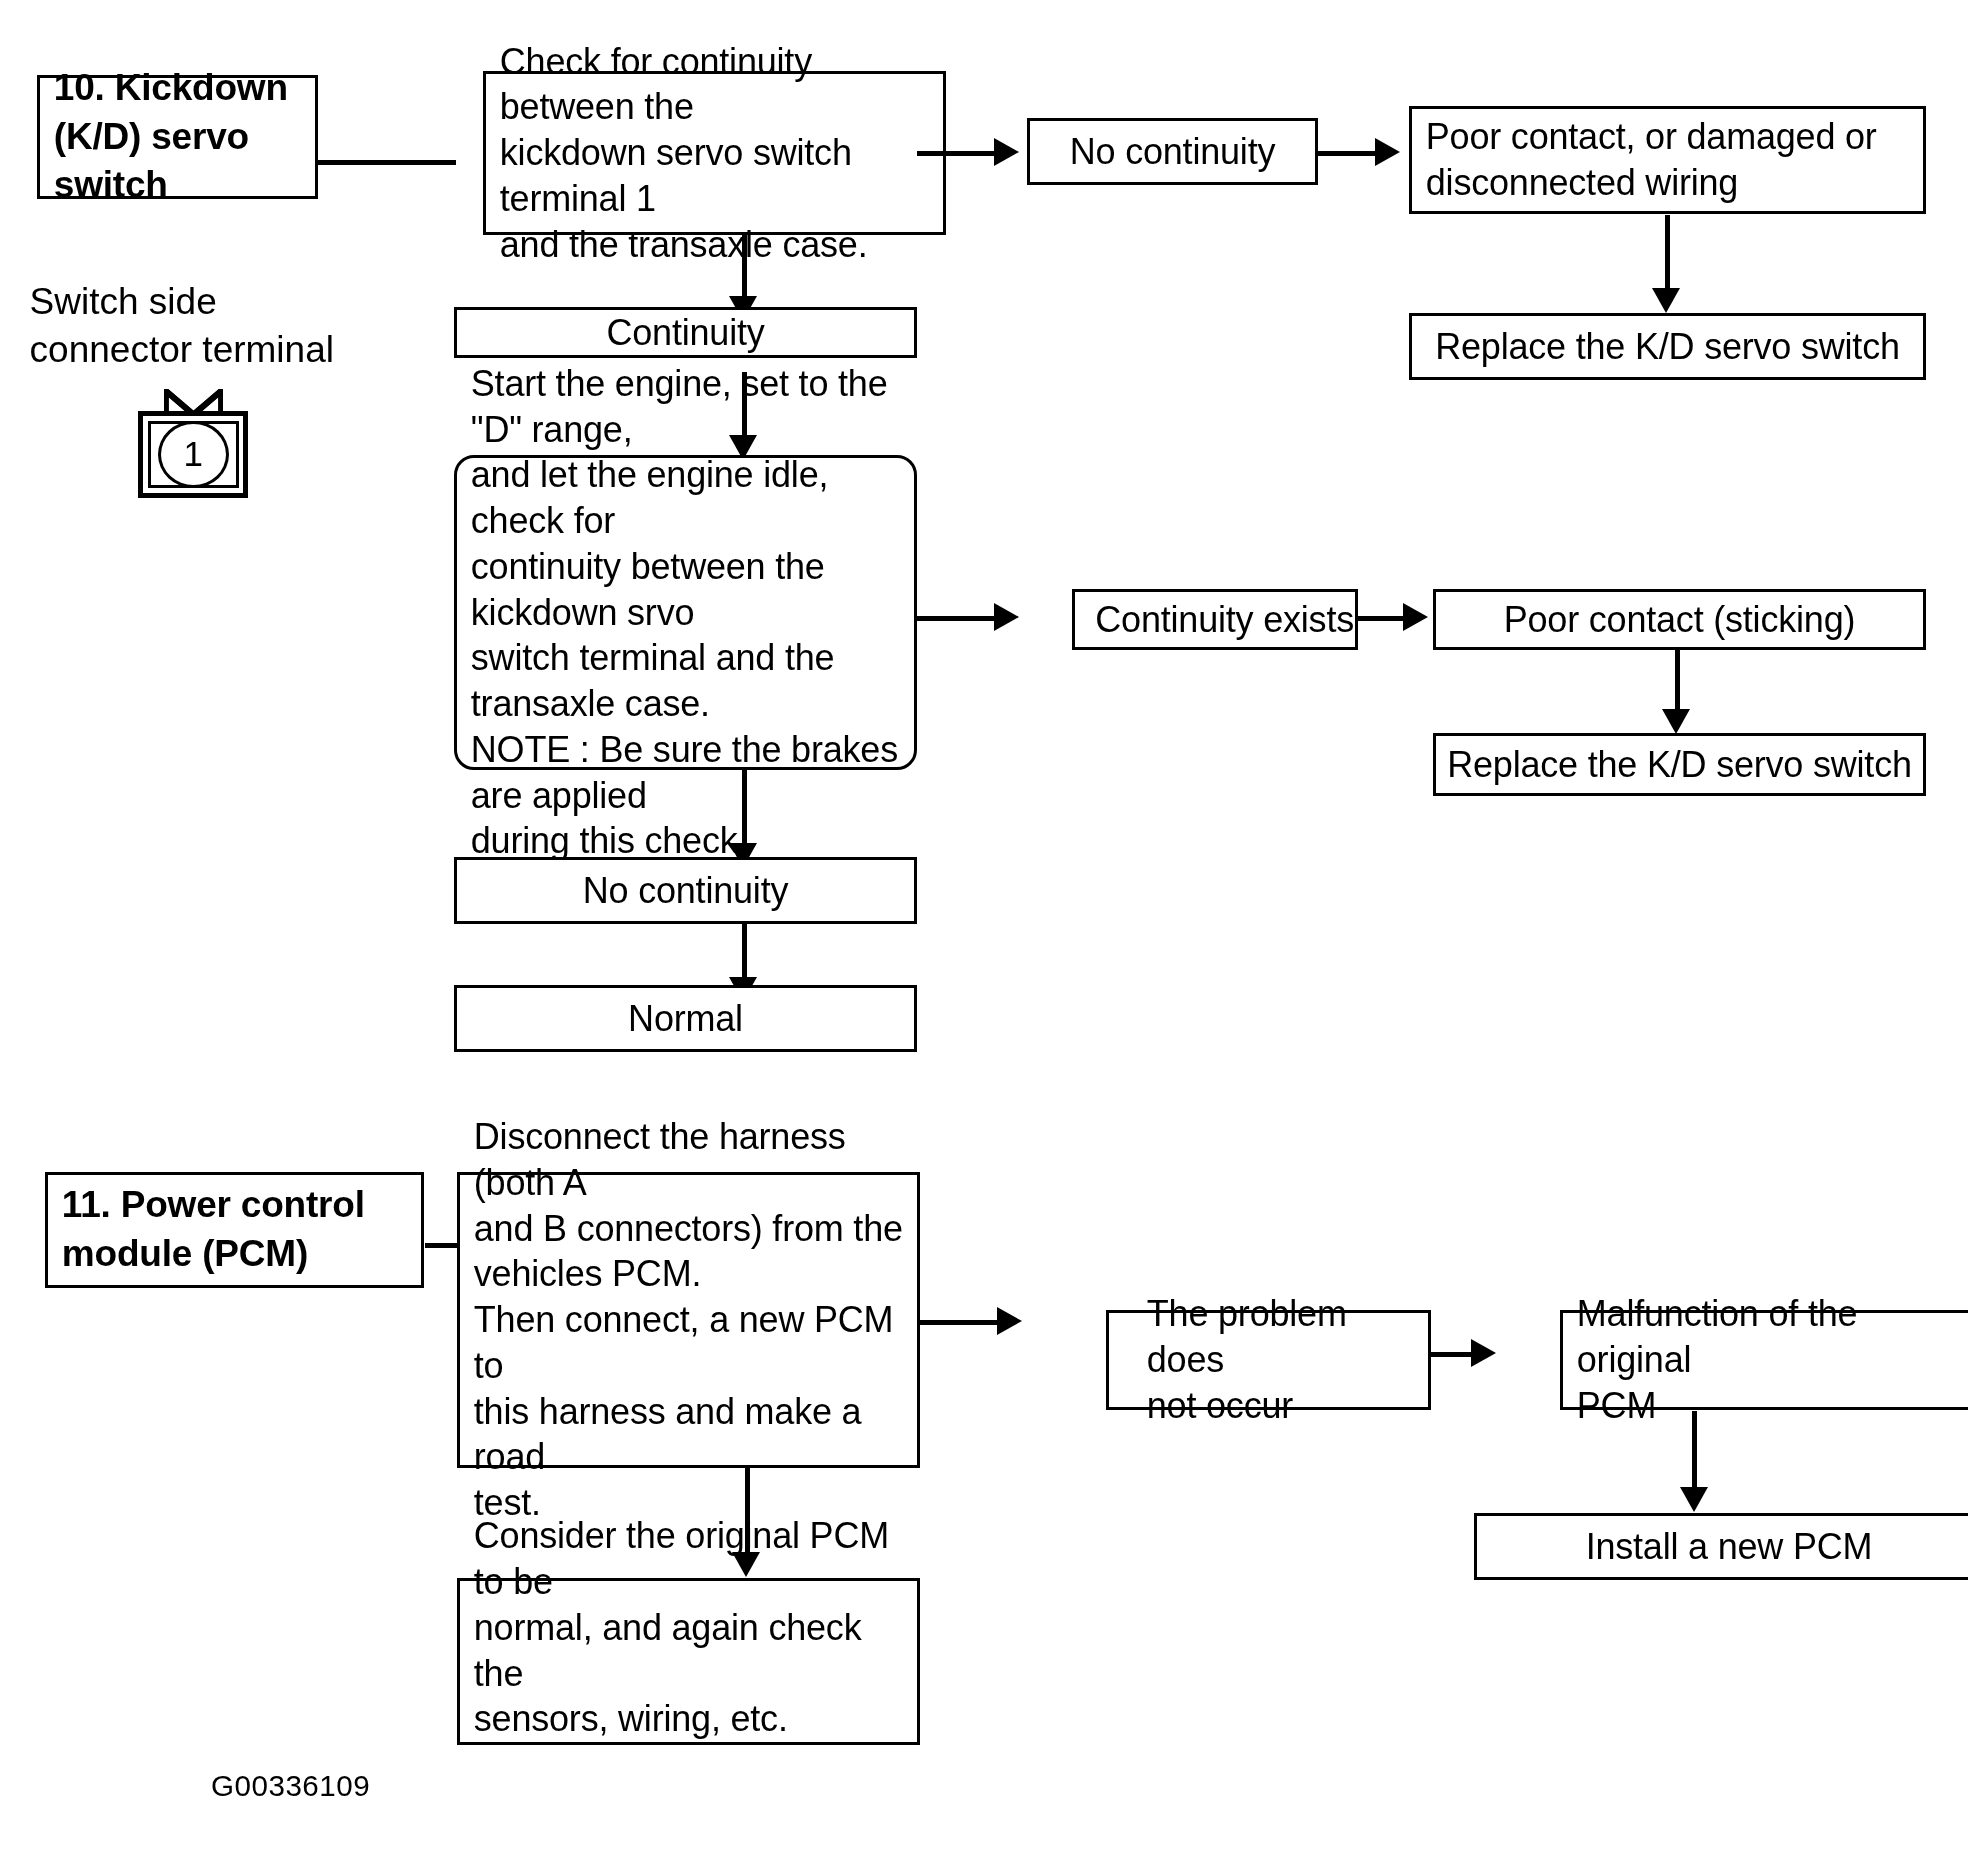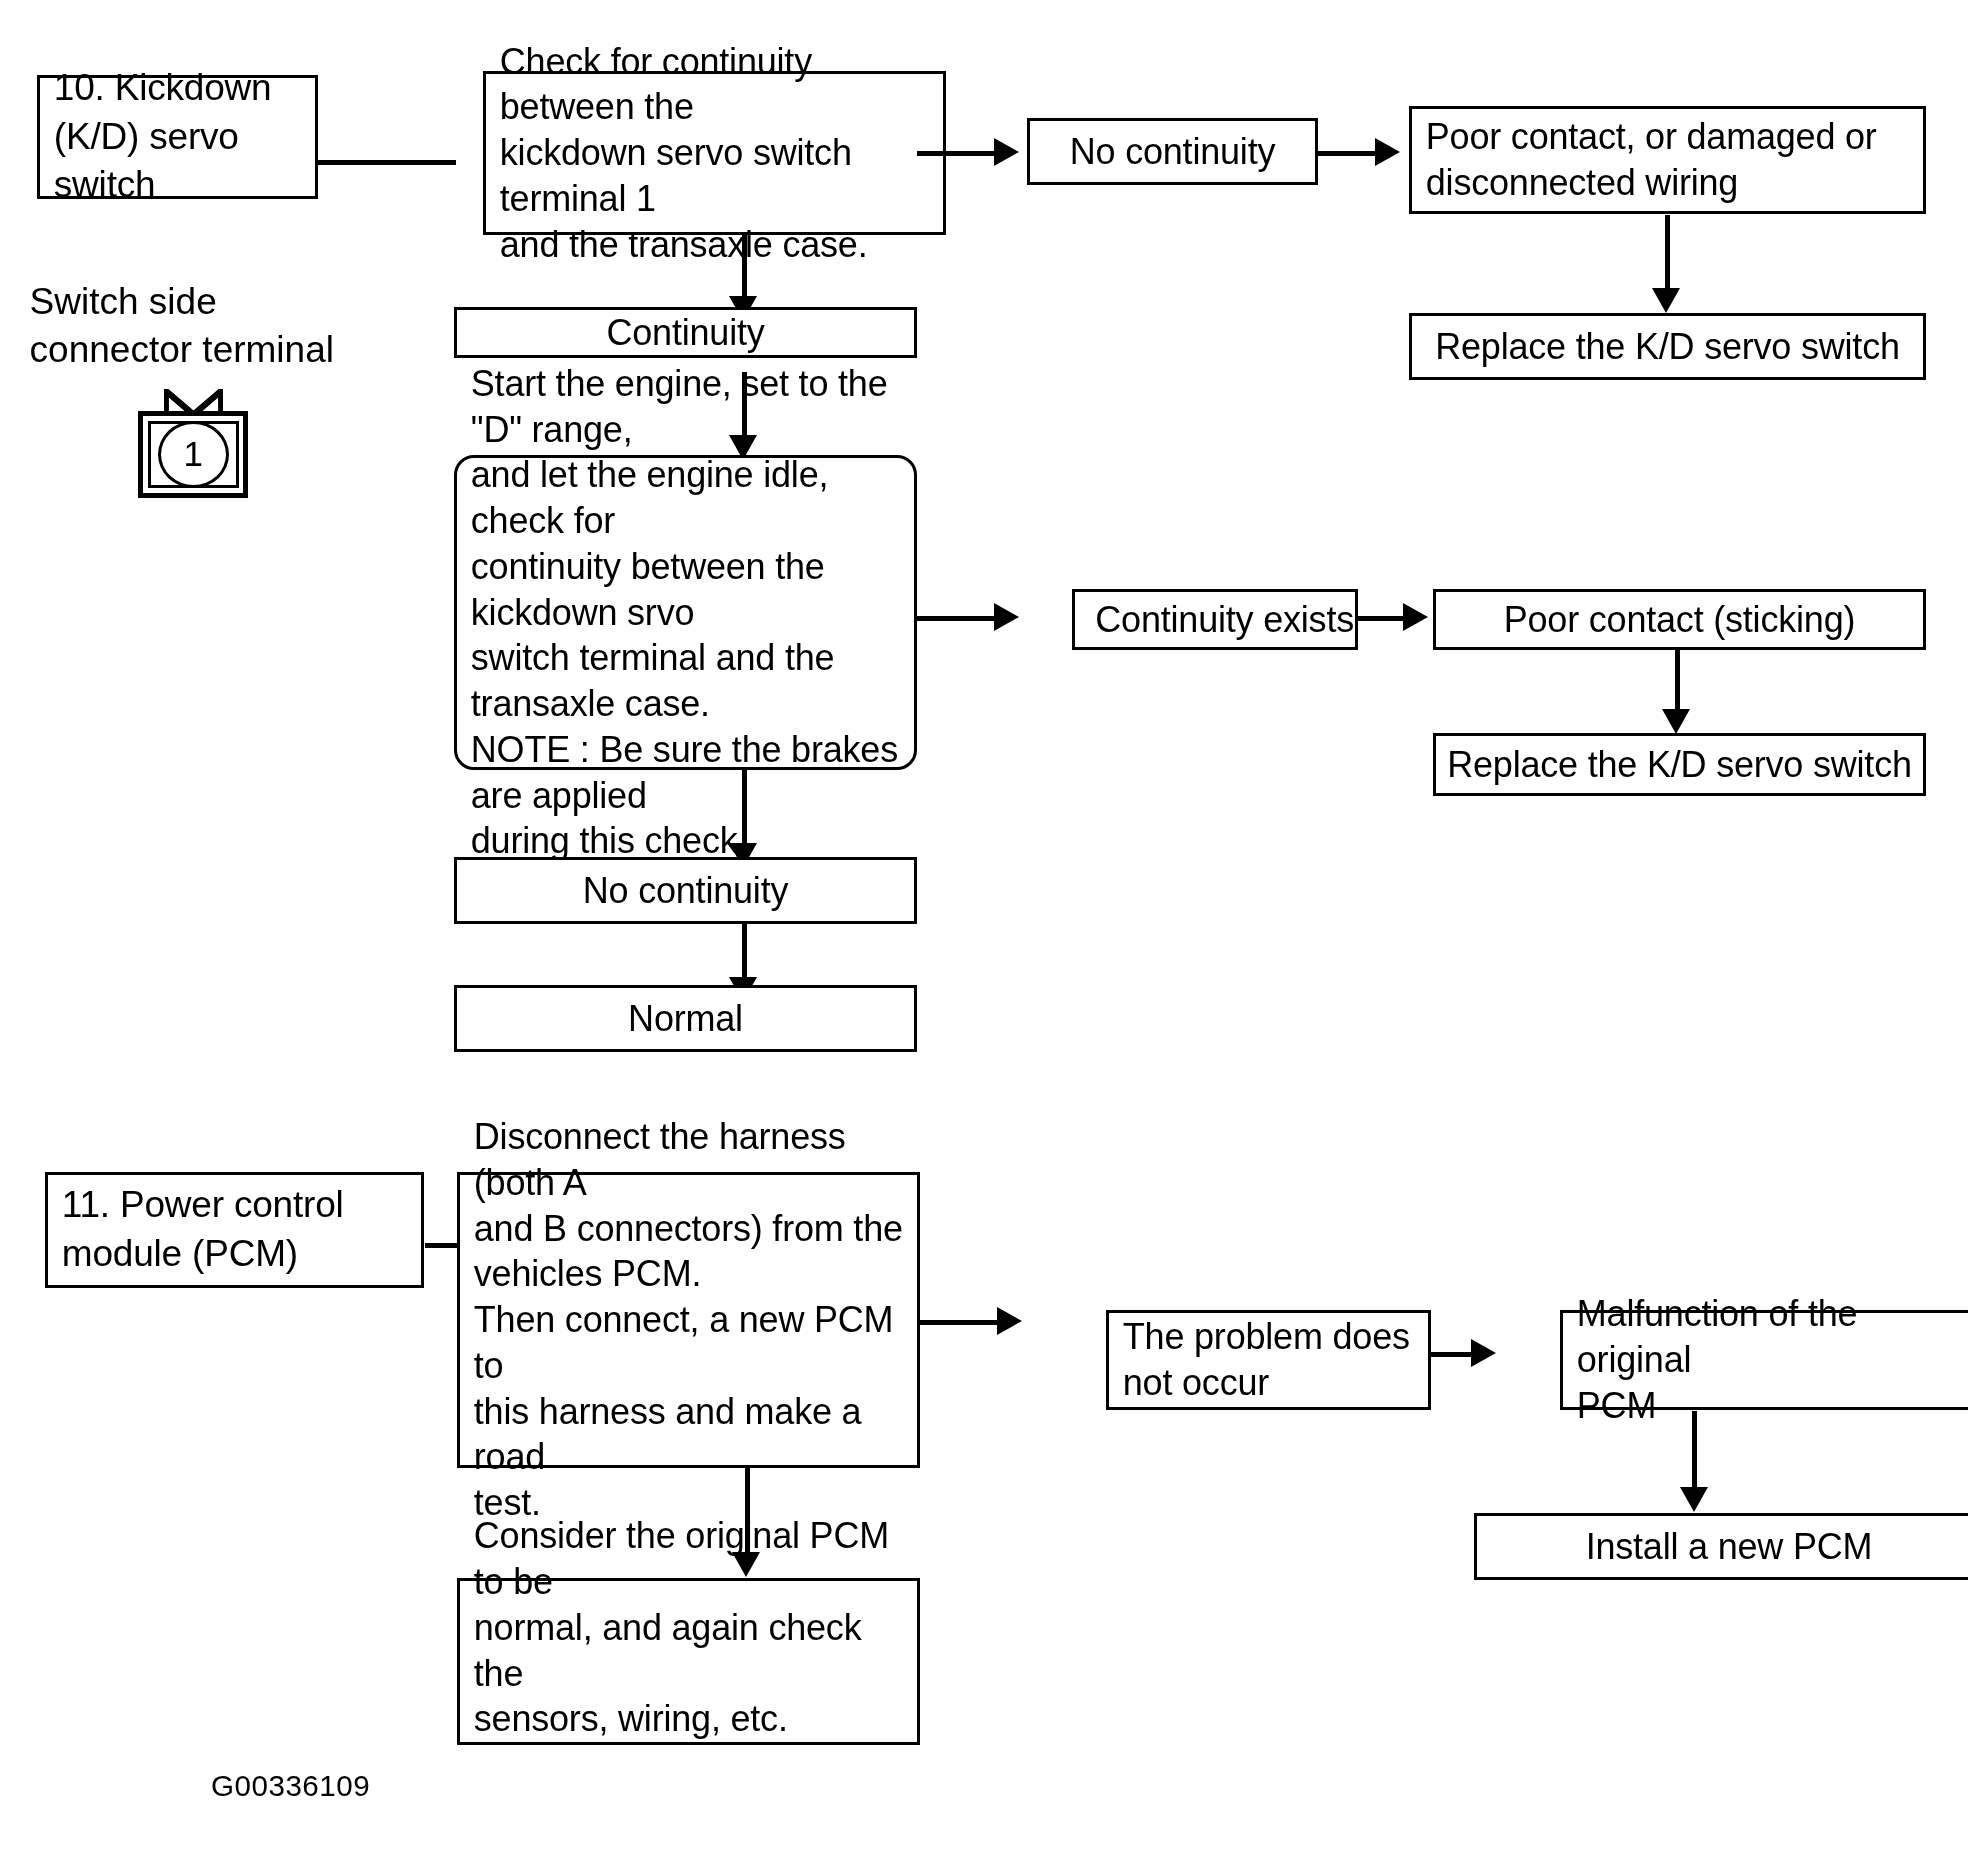--- a/index.html
+++ b/index.html
@@ -27,21 +27,21 @@
     align-items: center;
     font-size: 36px;
     line-height: 1.27;
     letter-spacing: -0.2px;
   }
   .box.center { justify-content: center; text-align: center; }
   .box.left   { justify-content: flex-start; text-align: left; }
   .box .inner { padding: 0 13.8px; width: 100%; white-space: pre-line; }
   .box.center .inner { padding: 0 1px; }
   .hdr {
-    font-weight: normal;
+    font-weight: bold;
     font-size: 37px;
     line-height: 1.32;
   }
   .plaintext {
     position: absolute;
     font-size: 37px;
     line-height: 1.3;
     white-space: pre-line;
   }
   .footer {
@@ -215,21 +215,21 @@
 and B connectors) from the
 vehicles PCM.
 Then connect, a new PCM to
 this harness and make a road
 test.</div>
   </div>
 
   <div class="hline" style="left:920px; top:1320px; width:81px;"></div>
   <div class="arrow-r" style="left:997px; top:1307px;"></div>
 
-  <div class="box left" style="left:1106px; top:1310px; width:325px; height:100px;">
+  <div class="box left" style="left:1106px; top:1310px; width:325px; height:100px;padding-left:24px;">
     <div class="inner">The problem does
 not occur</div>
   </div>
 
   <div class="hline" style="left:1431px; top:1352px; width:45px;"></div>
   <div class="arrow-r" style="left:1471px; top:1339px;"></div>
 
   <div class="box left" style="left:1560px; top:1310px; width:438px; height:100px;">
     <div class="inner">Malfunction of the original
 PCM</div>

